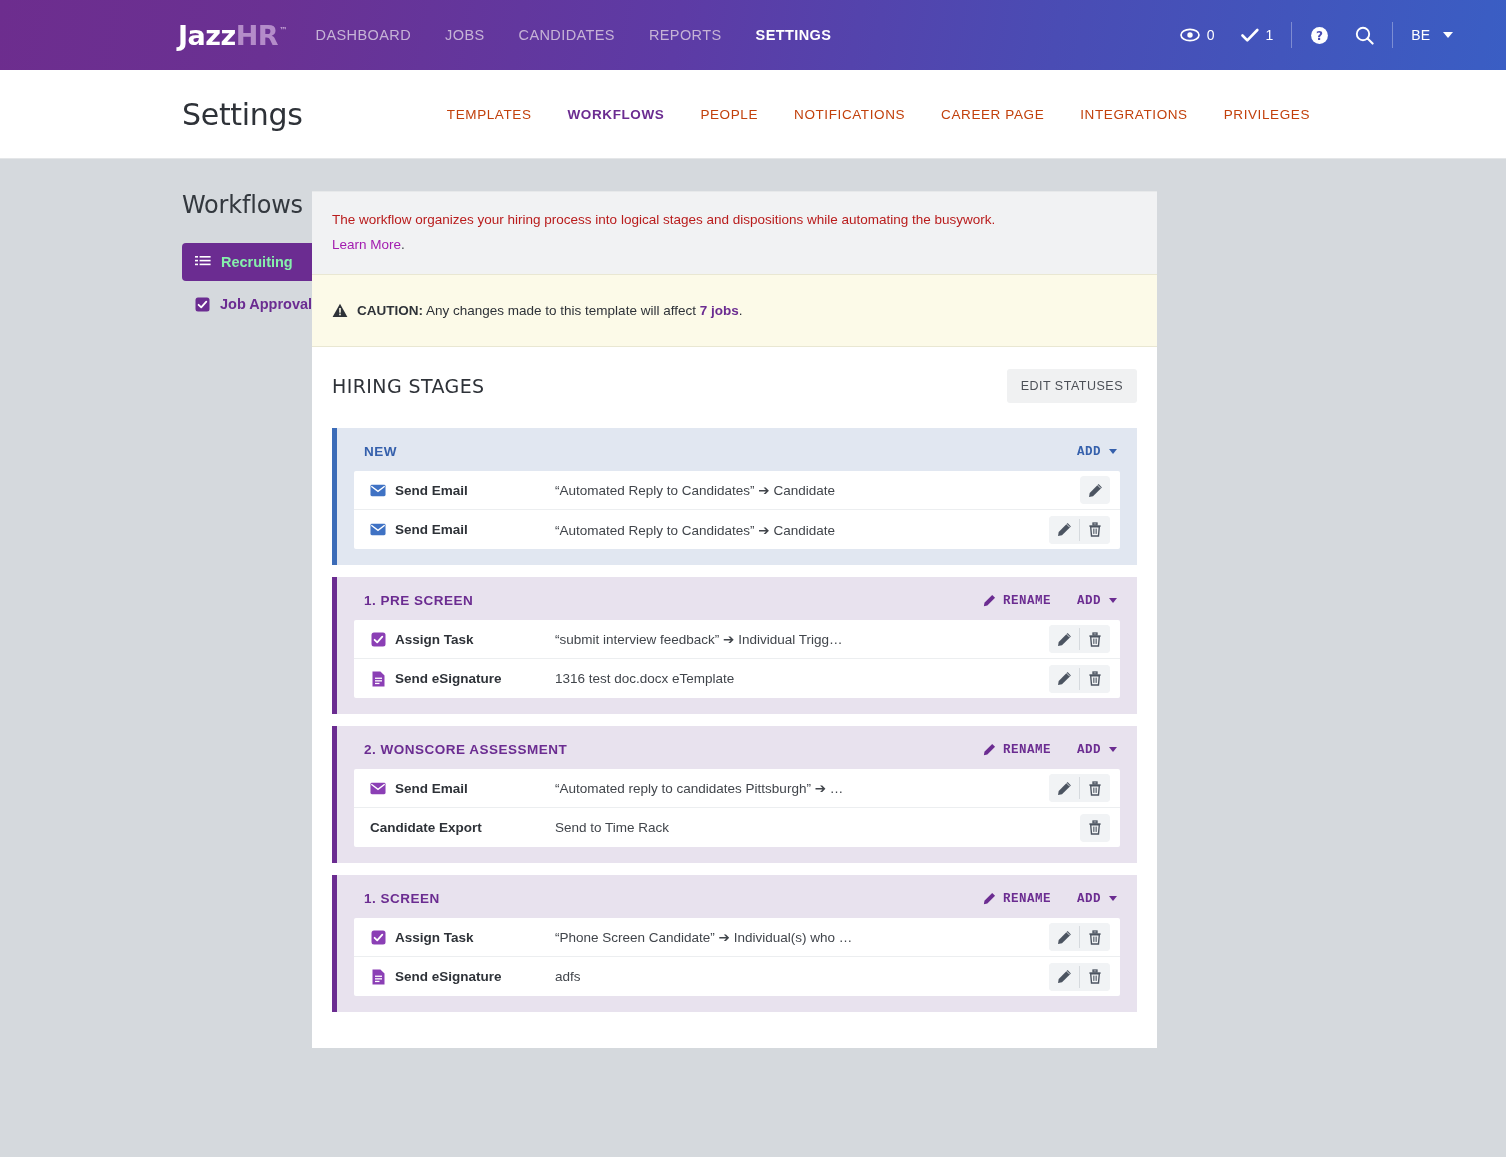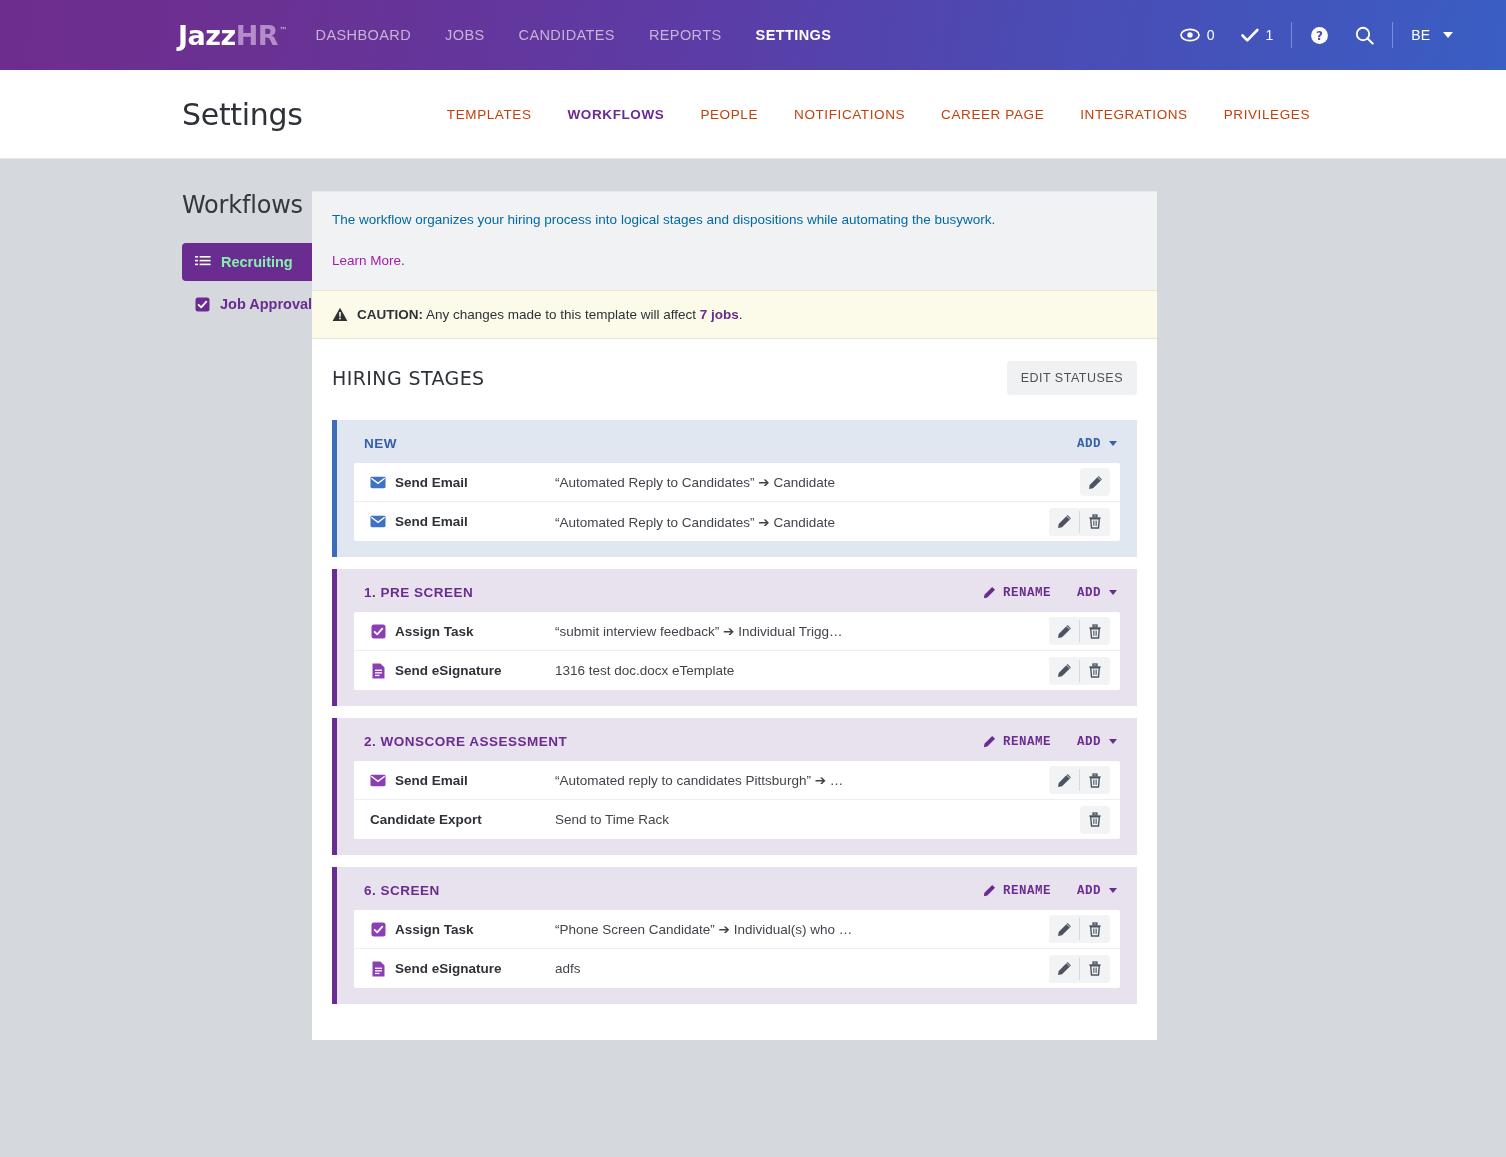--- a/index.html
+++ b/index.html
@@ -127,29 +127,29 @@
   .breadcrumb .sep { color: #2e3238; font-size: 19px; margin: 0 2px; }
 
   .desc-band {
     background: #f1f2f3;
     padding: 20px 20px 22px 20px;
     border-top: 1px solid #e7e9ea;
   }
   .desc-band .d-title {
     font-size: 13.5px; font-weight: bold; color: #2e3238; margin-bottom: 9px;
   }
-  .desc-band .d-text { font-size: 13.5px; color: #0369a1; margin-bottom: 26px; }
+  .desc-band .d-text { font-size: 13.5px; color: #b91c1c; margin-bottom: 10px; }
   .desc-band .d-link { font-size: 13.5px; color: #a21caf; text-decoration: none; }
   .desc-band .d-link-wrap { color: #41454b; font-size: 13.5px; }
 
   .caution {
     background: #fcfae8;
     border-top: 1px solid #e9e7d2;
     border-bottom: 1px solid #e9e7d2;
-    padding: 16px 20px;
+    padding: 28px 20px;
     display: flex;
     align-items: flex-start;
     gap: 9px;
     font-size: 13.5px;
     color: #2e3238;
   }
   .caution b { font-weight: bold; }
   .caution a { color: #6b2c91; font-weight: bold; text-decoration: none; }
 
   .stages-wrap { padding: 22px 20px 24px 20px; }
@@ -591,21 +591,21 @@
                           </svg>
                         </span>
                       </button>
               </div>
                   </span>
                 </div>
               </div>
             </div>
             <div class="stage">
               <div class="stage-head">
-                <div class="stage-name">6. SCREEN</div>
+                <div class="stage-name">1. SCREEN</div>
      <div class="stage-actions">
        <div class="stage-act">
             <span>
                       <svg width="13" height="13" viewBox="0 0 15 15">
                         <path d="M10.6 1.1 L13.9 4.4 L5 13.3 L1 14 L1.7 10 Z" fill="#6b2c91"></path>
                       </svg>
                     </span>
             <span>RENAME</span>
           </div>
        <div class="stage-act">

